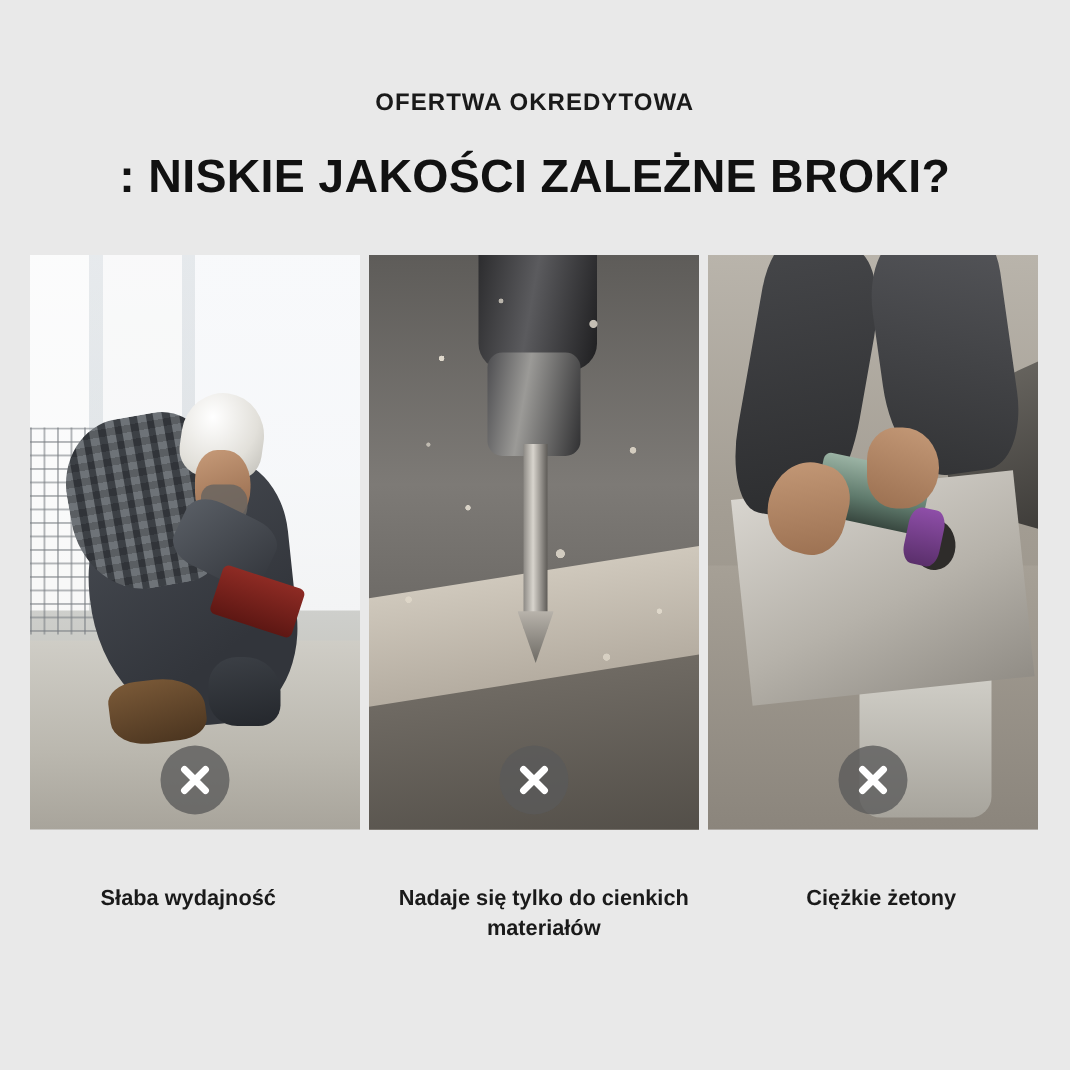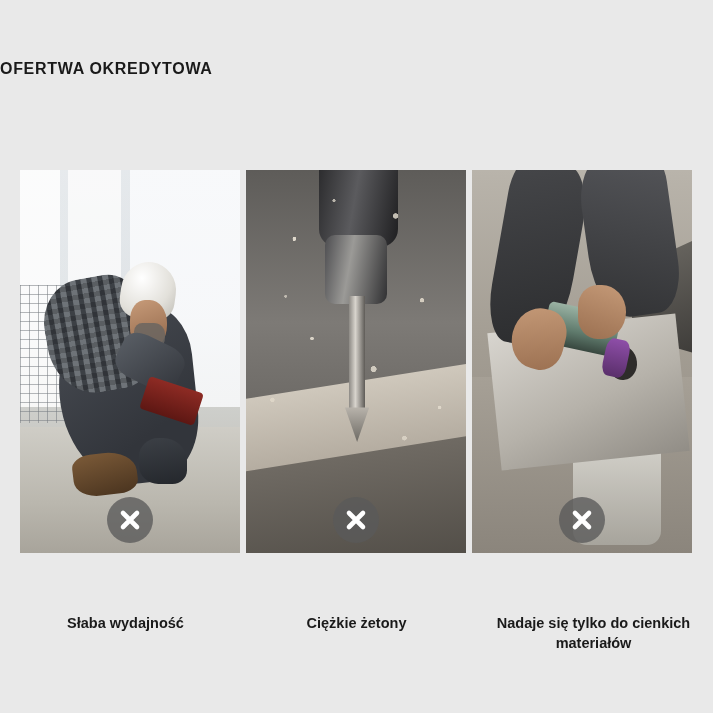--- a/index.html
+++ b/index.html
@@ -14,20 +14,21 @@
     overflow: hidden;
   }
   .poster {
     position: relative;
     width: 713px;
     height: 713px;
     background: #e9e9e9;
     box-sizing: border-box;
   }
   .eyebrow {
+    text-align: center;
     font-size: 16px;
     font-weight: bold;
     letter-spacing: 0.7px;
     color: #1a1a1a;
     padding-top: 60px;
   }
   .headline {
     text-align: center;
     font-size: 31px;
     font-weight: bold;
@@ -333,21 +334,21 @@
     left: 0;
     width: 713px;
     text-align: center;
     font-size: 19.5px;
     font-weight: bold;
     color: #111;
     white-space: nowrap;
   }
   .sub-row {
     position: absolute;
-    top: 614px;
+    top: 590px;
     left: 20px;
     width: 673px;
     display: flex;
     gap: 20px;
   }
   .sub {
     width: 220px;
     text-align: center;
     font-size: 14.5px;
     font-weight: bold;
@@ -355,20 +356,21 @@
     line-height: 1.35;
   }
   .sub.s3 { position: relative; left: 6px; }
 </style>
 </head>
 <body>
 
 <div class="poster">
 
   <div class="eyebrow">OFERTWA OKREDYTOWA</div>
+  <div class="headline">: NISKIE JAKOŚCI ZALEŻNE BROKI?</div>
 
   <div class="panels">
 
     <div class="panel p1">
       <div class="window"></div>
       <div class="mesh"></div>
       <div class="floor"></div>
       <div class="body"></div>
       <div class="shirt"></div>
       <div class="helmet"></div>
@@ -418,17 +420,17 @@
           <path d="M6 6 L20 20 M20 6 L6 20" stroke="#ffffff" stroke-width="4.6" stroke-linecap="round"></path>
         </svg>
       </div>
     </div>
 
   </div>
 
 
   <div class="sub-row">
     <div class="sub s1">Słaba wydajność</div>
+    <div class="sub s3">Nadaje się tylko do cienkich materiałów</div>
     <div class="sub s2">Ciężkie żetony</div>
-    <div class="sub s3">Nadaje się tylko do cienkich materiałów</div>
   </div>
 
 </div>
 
 </body></html>

